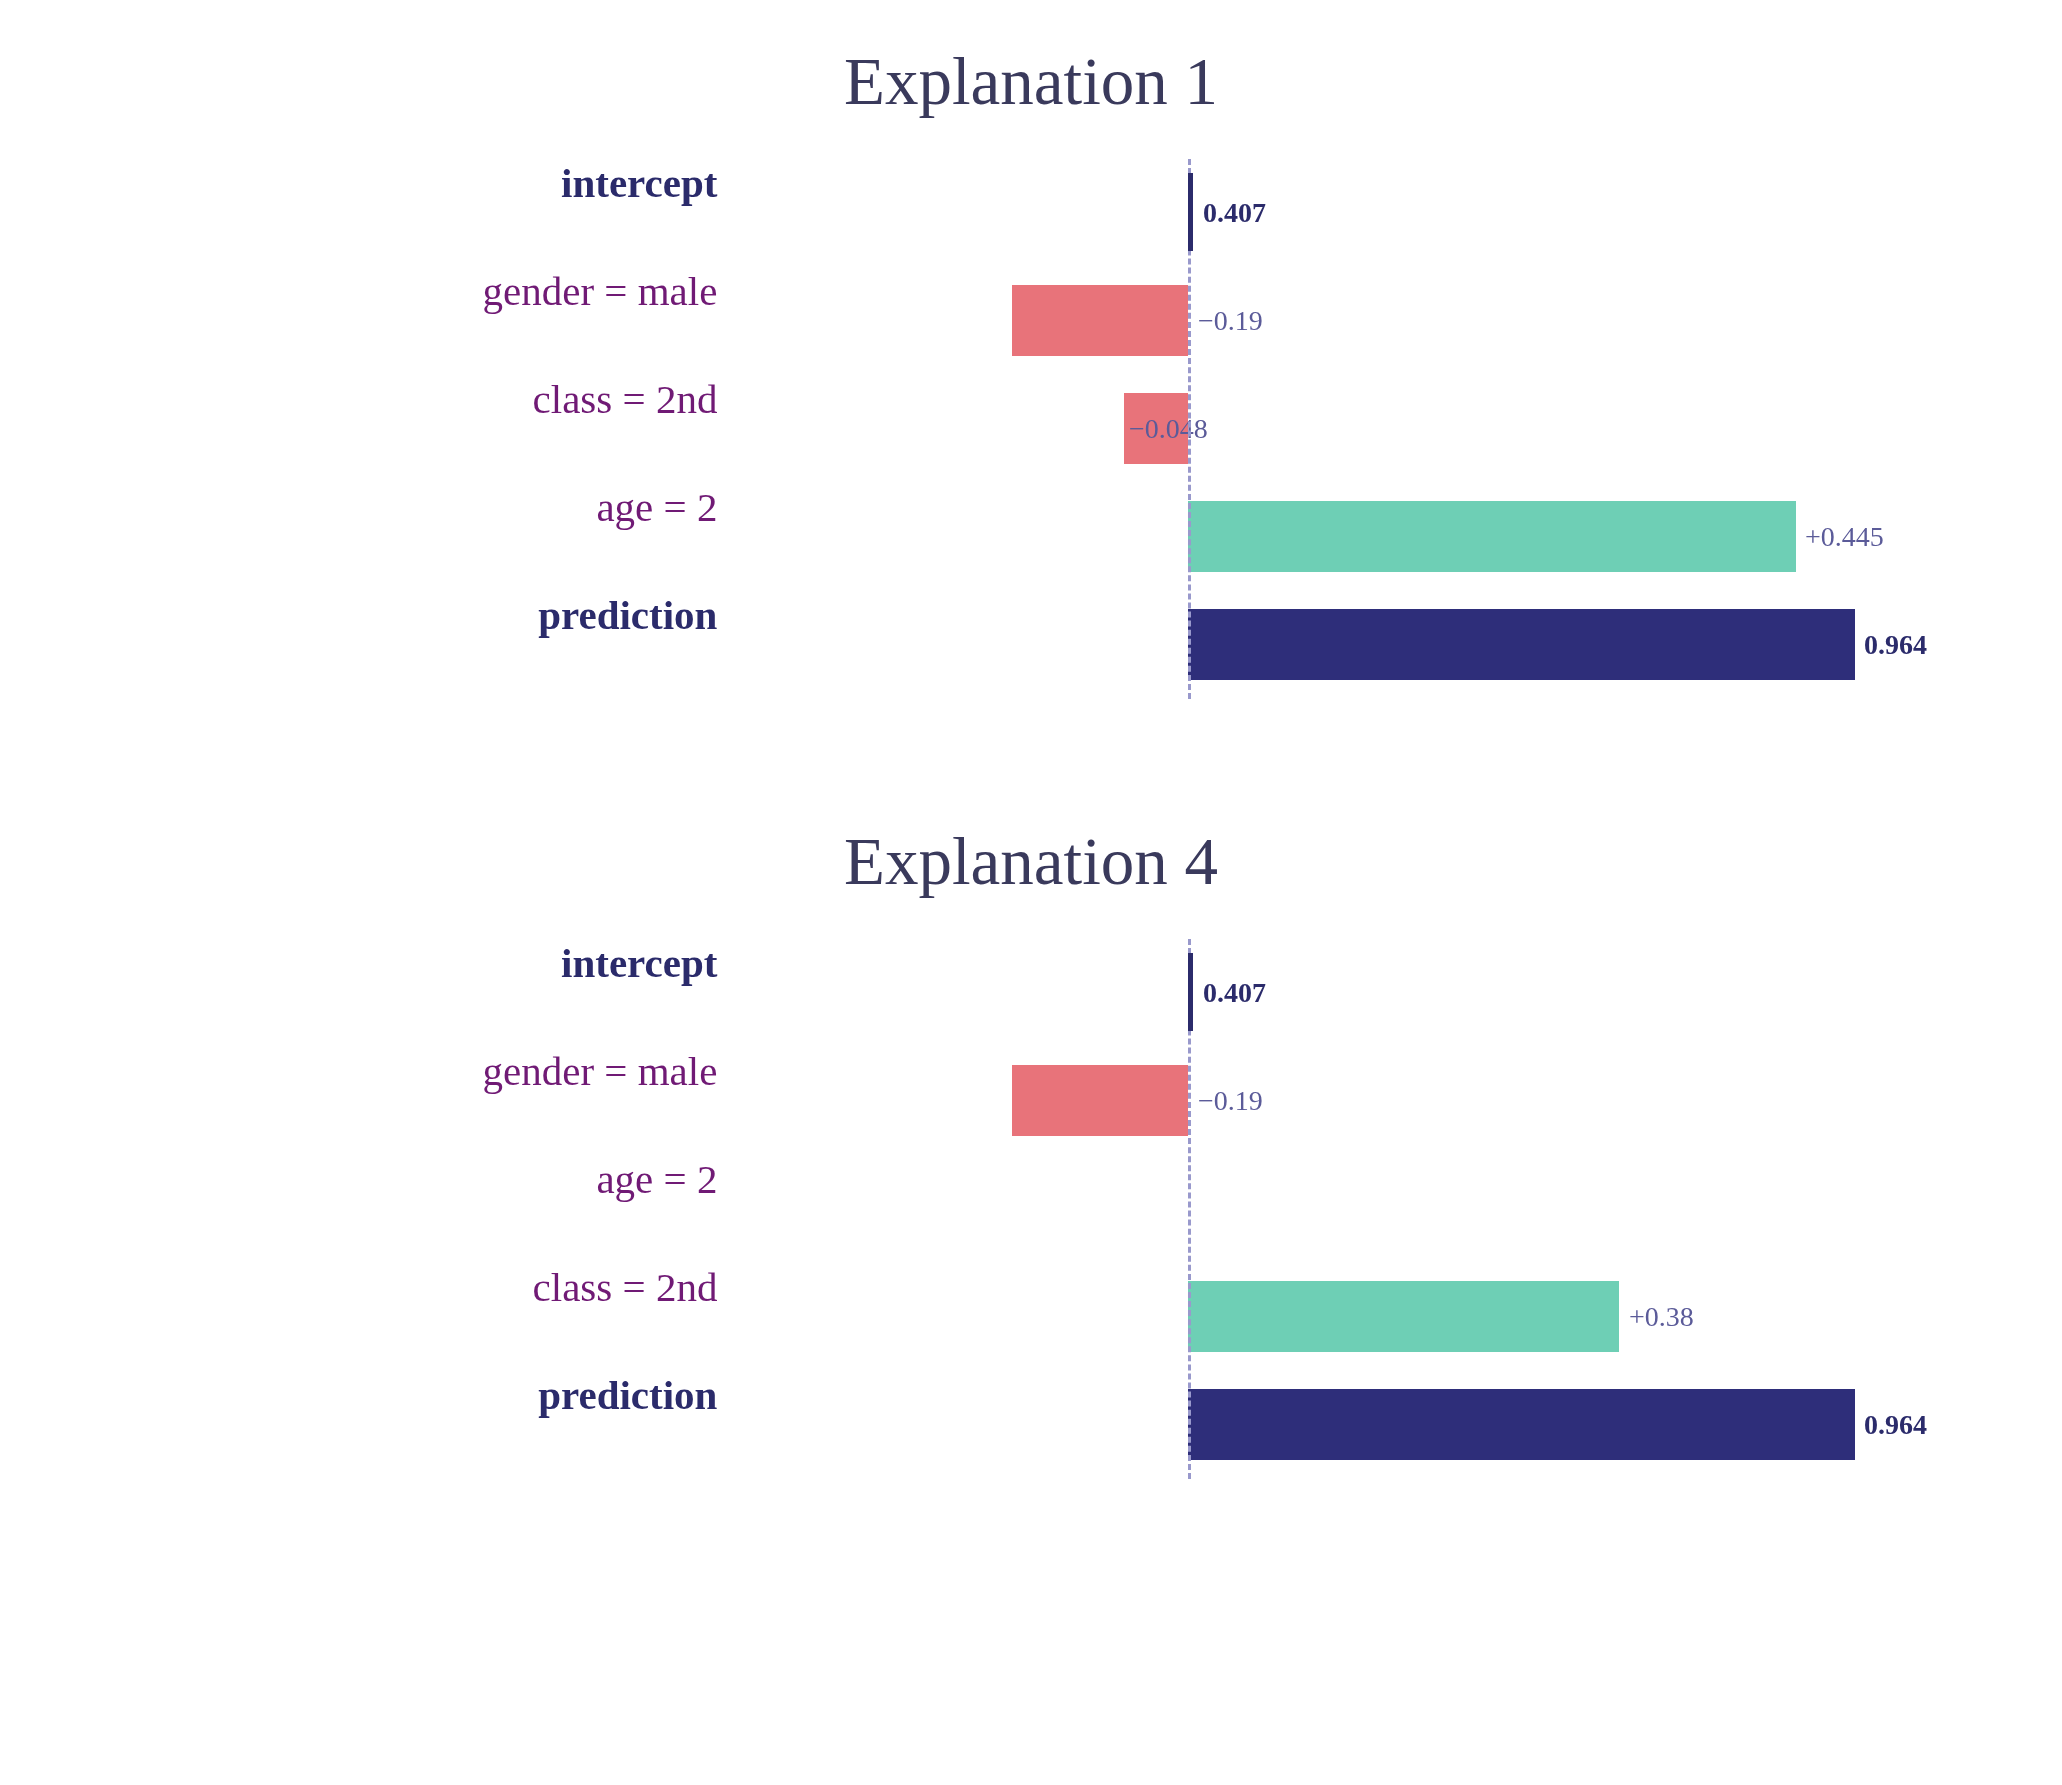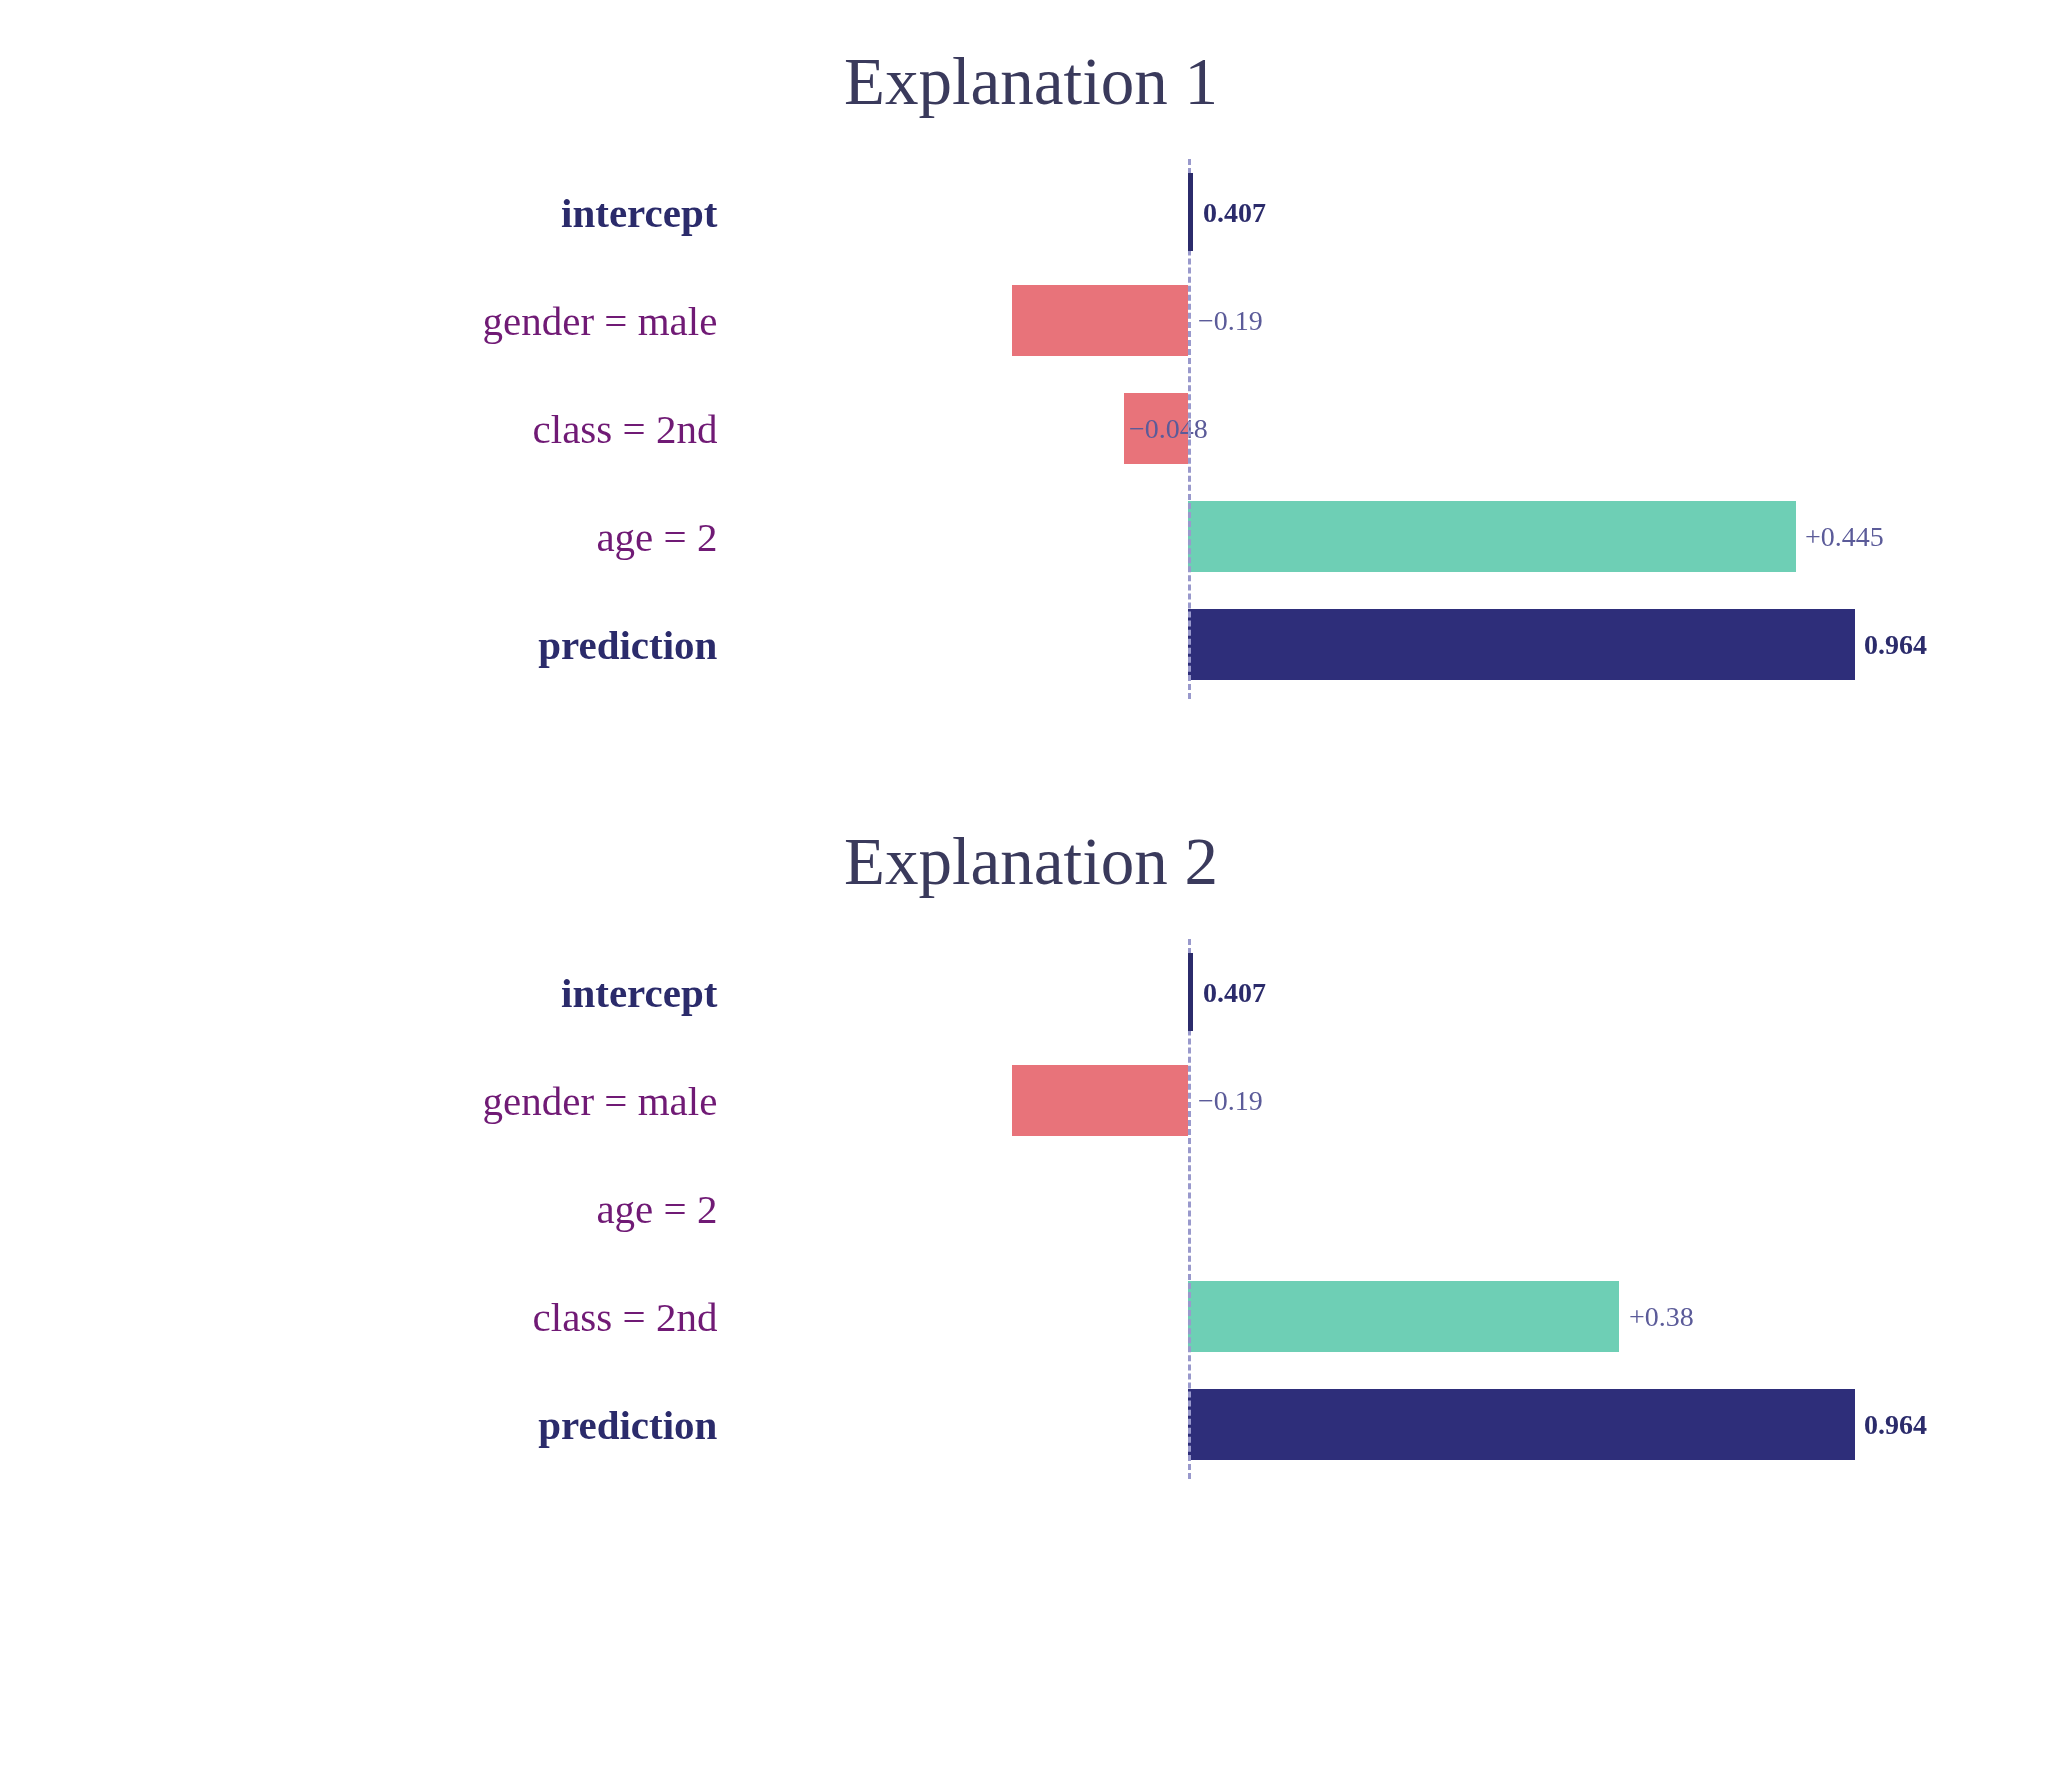--- a/index.html
+++ b/index.html
@@ -29,21 +29,21 @@
     }
 
     .chart-rows {
       display: flex;
       flex-direction: column;
       gap: 0;
     }
 
     .chart-row {
       display: flex;
-      align-items: center;
+      align-items: flex-start;
       height: 108px;
       position: relative;
     }
 
     .row-label {
       width: 294px;
       text-align: right;
       padding-right: 19.6px;
       font-size: 41px;
       color: #701a75;
@@ -170,21 +170,21 @@
         <span class="bar-value bold" style="left: 1127px; top: 50%; transform: translateY(-50%);">0.964</span>
       </div>
     </div>
 
   </div>
 </div>
 
 <div class="spacer"></div>
 
 <div class="chart-section">
-  <div class="chart-title">Explanation 2</div>
+  <div class="chart-title">Explanation 4</div>
 
   <div class="chart-rows" style="position:relative;">
 
     <div style="position:absolute; top:0; left:294px; right:0; bottom:0; pointer-events:none; z-index:1;">
       <div class="ref-line" style="left: 451px;"></div>
     </div>
 
     <div class="chart-row">
       <div class="row-label bold">intercept</div>
       <div class="bar-area">

